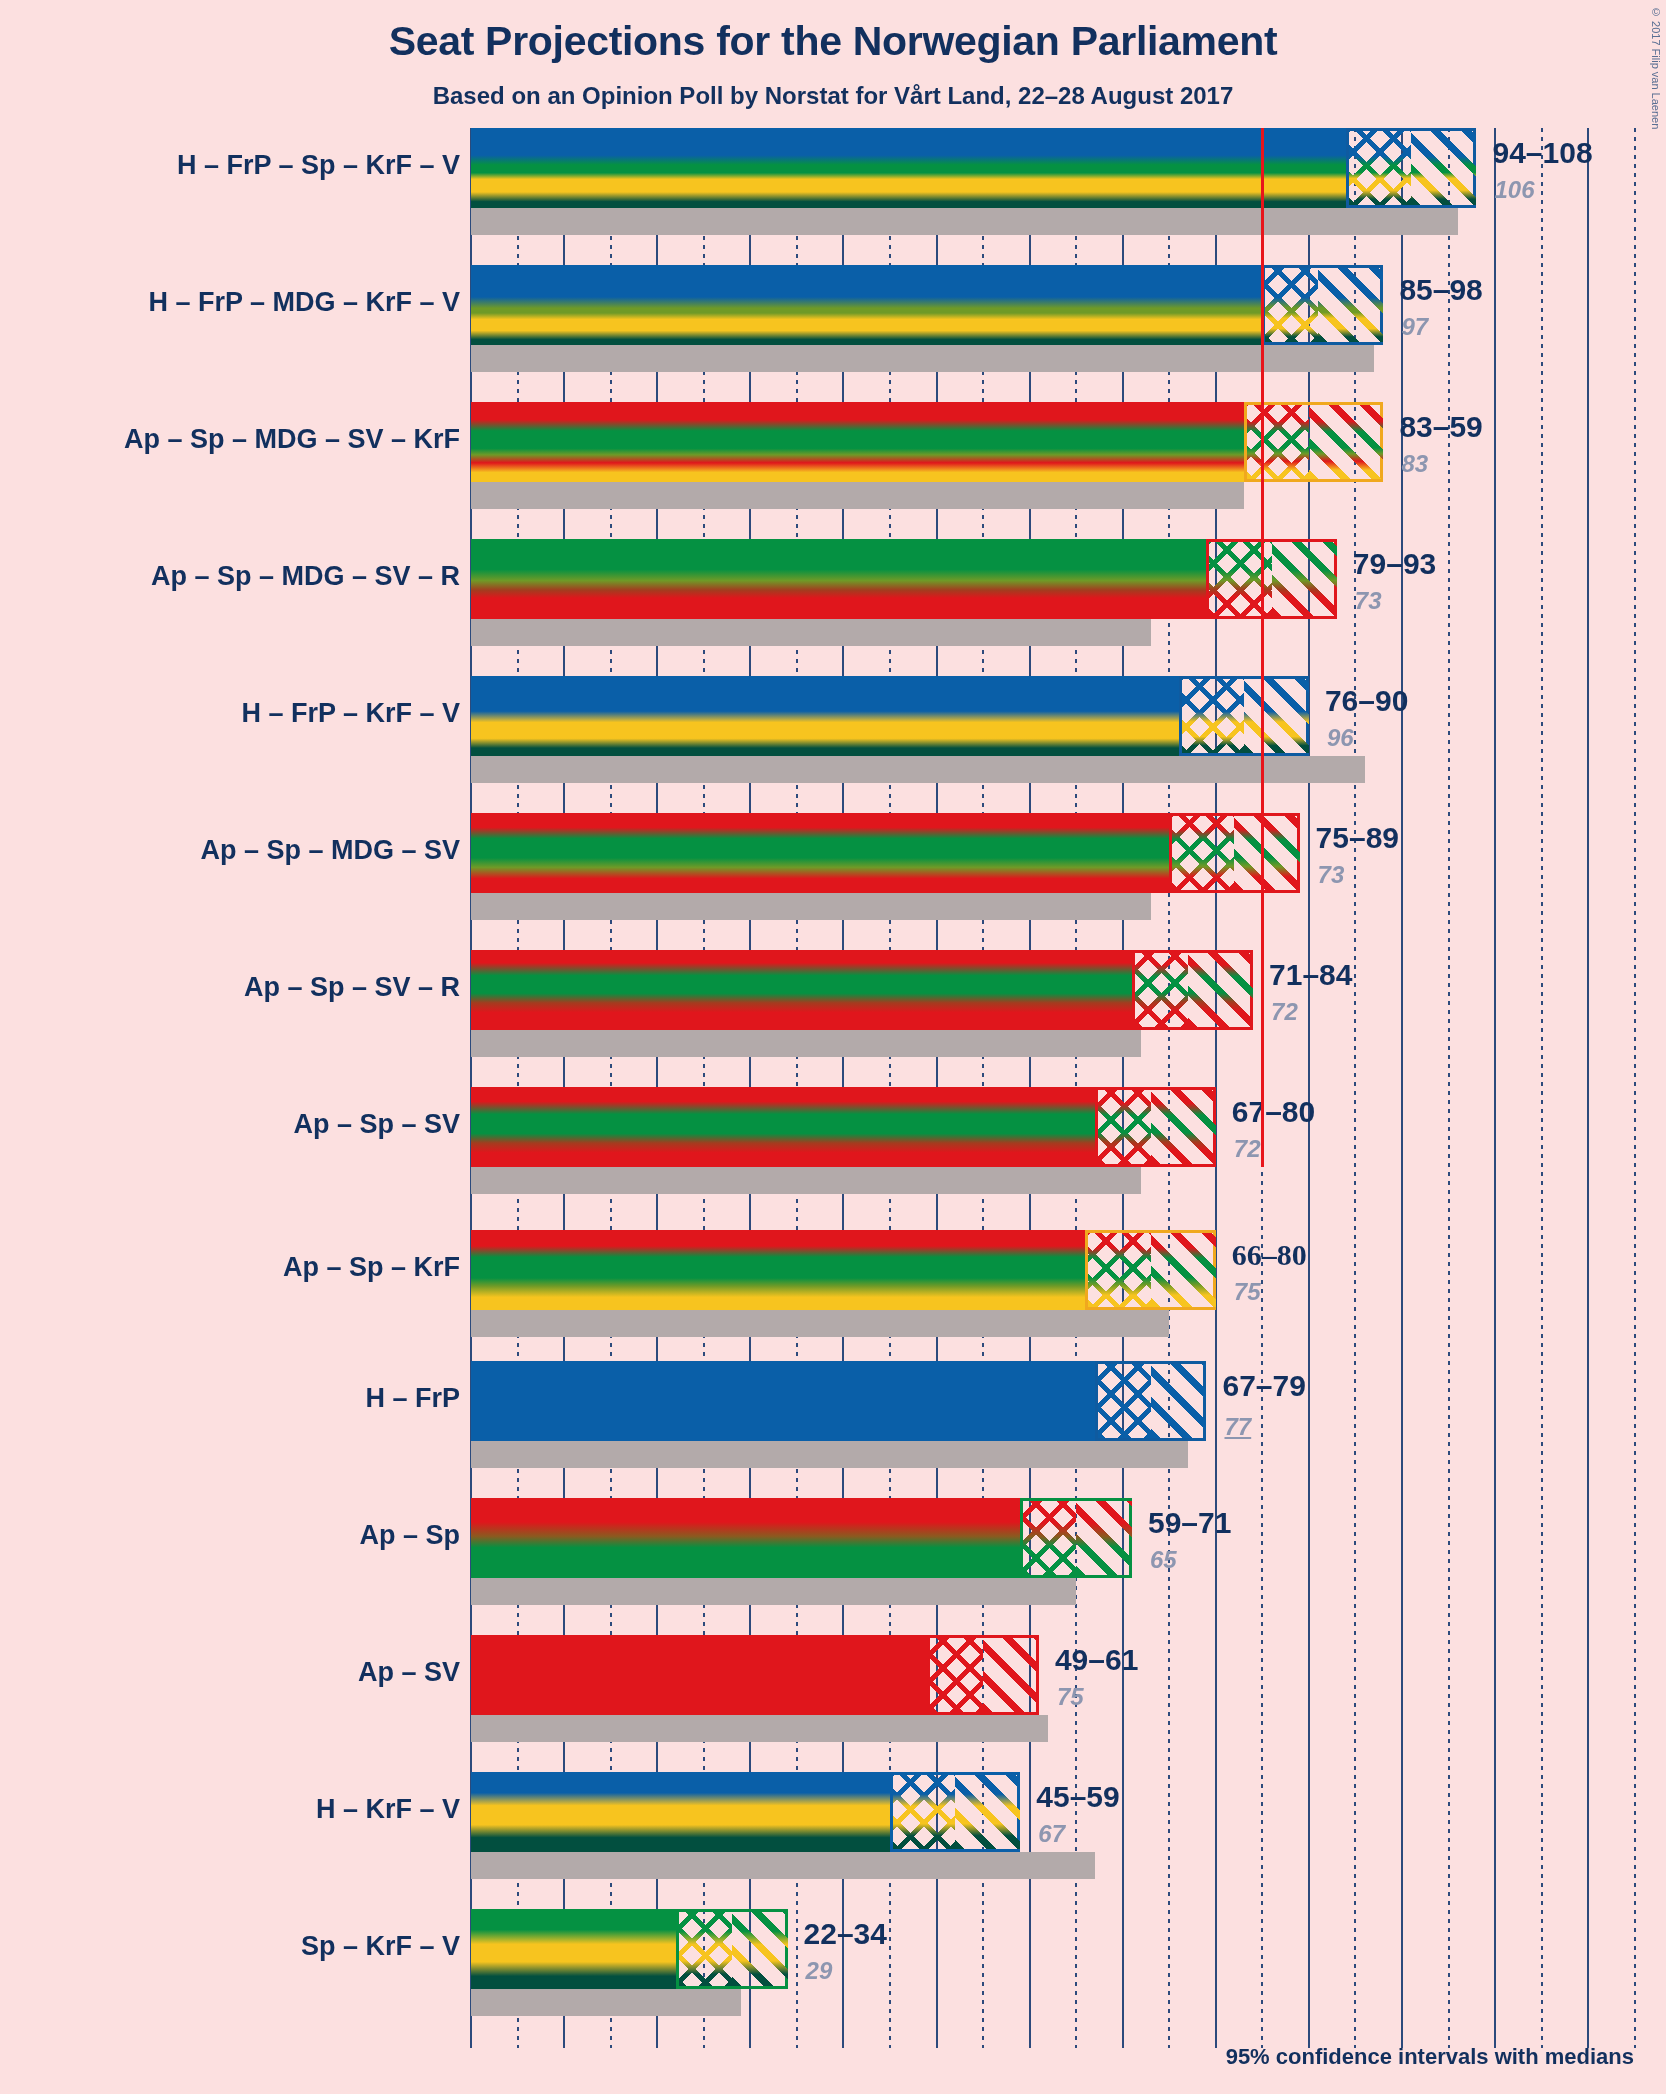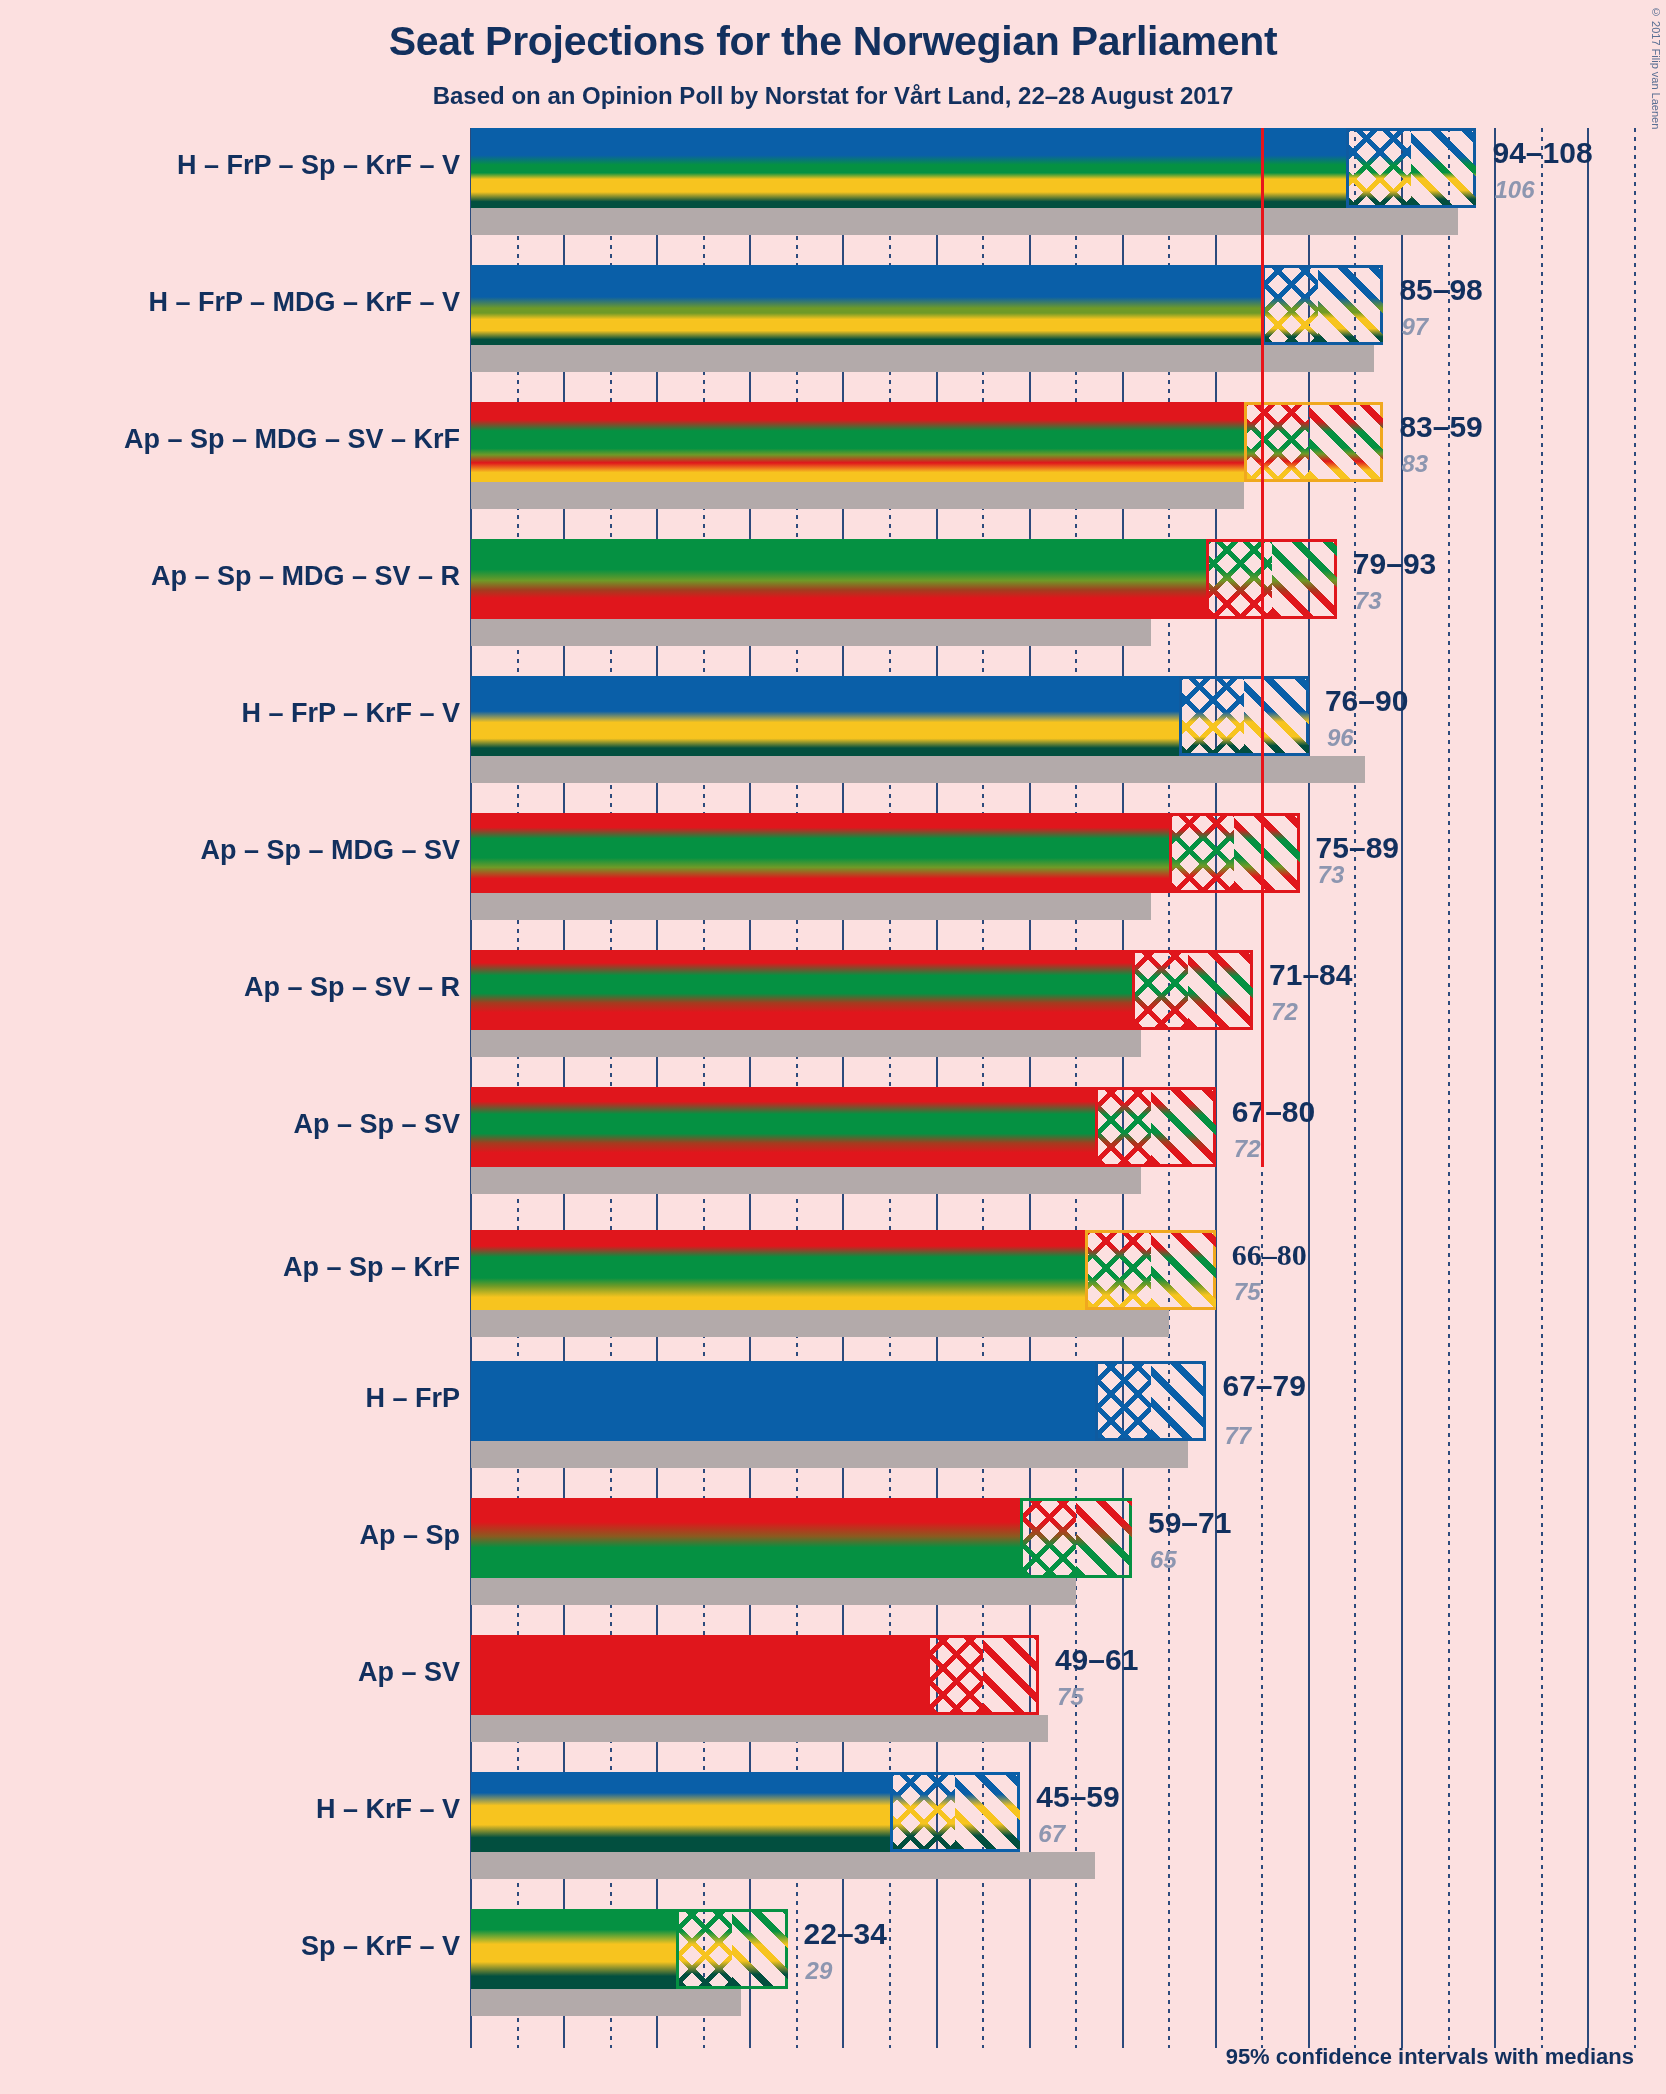--- a/index.html
+++ b/index.html
@@ -165,21 +165,21 @@
         <div class="val-median" style="left: 855.9px; top: 48px;">96</div>
       </div>
       <div class="row" style="top: 685px; height: 120px;">
         <div class="row-label" style="top: 22px;">Ap – Sp – MDG – SV</div>
         <div class="bar-prev" style="top: 80px; width: 679.63px;"></div>
         <div class="bar-main" style="width: 698.25px; background: linear-gradient(rgb(224, 22, 28) 0%, rgb(224, 22, 28) 18%, rgb(5, 145, 66) 32%, rgb(5, 145, 66) 56%, rgb(111, 154, 39) 68%, rgb(224, 22, 28) 82%, rgb(224, 22, 28) 100%);"></div>
         <div class="ci-box" style="left: 698.25px; width: 130.34px; border: 3px solid rgb(224, 22, 28);">
           <div class="ci-lower" style="left: 0px; width: 62.17px; background: linear-gradient(rgb(224, 22, 28) 0%, rgb(224, 22, 28) 18%, rgb(5, 145, 66) 32%, rgb(5, 145, 66) 56%, rgb(111, 154, 39) 68%, rgb(224, 22, 28) 82%, rgb(224, 22, 28) 100%); mask-image: repeating-linear-gradient(45deg, rgb(0, 0, 0) 0px, rgb(0, 0, 0) 5px, transparent 5px, transparent 19px), repeating-linear-gradient(-45deg, rgb(0, 0, 0) 0px, rgb(0, 0, 0) 5px, transparent 5px, transparent 19px);"></div>
           <div class="ci-upper" style="left: 62.17px; width: 65.17px; background: linear-gradient(rgb(224, 22, 28) 0%, rgb(224, 22, 28) 18%, rgb(5, 145, 66) 32%, rgb(5, 145, 66) 56%, rgb(111, 154, 39) 68%, rgb(224, 22, 28) 82%, rgb(224, 22, 28) 100%); mask-image: repeating-linear-gradient(45deg, rgb(0, 0, 0) 0px, rgb(0, 0, 0) 7px, transparent 7px, transparent 22px);"></div>
         </div>
-        <div class="val-range" style="left: 844.59px; top: 18px;">75–89</div>
+        <div class="val-range" style="left: 844.59px; top: 8px;">75–89</div>
         <div class="val-median" style="left: 846.59px; top: 48px;">73</div>
       </div>
       <div class="row" style="top: 822px; height: 137px;">
         <div class="row-label" style="top: 22px;">Ap – Sp – SV – R</div>
         <div class="bar-prev" style="top: 80px; width: 670.32px;"></div>
         <div class="bar-main" style="width: 661.01px; background: linear-gradient(rgb(224, 22, 28) 0%, rgb(224, 22, 28) 16%, rgb(5, 145, 66) 32%, rgb(5, 145, 66) 54%, rgb(163, 60, 31) 66%, rgb(224, 22, 28) 78%, rgb(224, 22, 28) 100%);"></div>
         <div class="ci-box" style="left: 661.01px; width: 121.03px; border: 3px solid rgb(224, 22, 28);">
           <div class="ci-lower" style="left: 0px; width: 52.86px; background: linear-gradient(rgb(224, 22, 28) 0%, rgb(224, 22, 28) 16%, rgb(5, 145, 66) 32%, rgb(5, 145, 66) 54%, rgb(163, 60, 31) 66%, rgb(224, 22, 28) 78%, rgb(224, 22, 28) 100%); mask-image: repeating-linear-gradient(45deg, rgb(0, 0, 0) 0px, rgb(0, 0, 0) 5px, transparent 5px, transparent 19px), repeating-linear-gradient(-45deg, rgb(0, 0, 0) 0px, rgb(0, 0, 0) 5px, transparent 5px, transparent 19px);"></div>
           <div class="ci-upper" style="left: 52.86px; width: 65.17px; background: linear-gradient(rgb(224, 22, 28) 0%, rgb(224, 22, 28) 16%, rgb(5, 145, 66) 32%, rgb(5, 145, 66) 54%, rgb(163, 60, 31) 66%, rgb(224, 22, 28) 78%, rgb(224, 22, 28) 100%); mask-image: repeating-linear-gradient(45deg, rgb(0, 0, 0) 0px, rgb(0, 0, 0) 7px, transparent 7px, transparent 22px);"></div>
         </div>
@@ -210,21 +210,21 @@
       </div>
       <div class="row" style="top: 1233px; height: 137px;">
         <div class="row-label" style="top: 22px;">H – FrP</div>
         <div class="bar-prev" style="top: 80px; width: 716.87px;"></div>
         <div class="bar-main" style="width: 623.77px; background: linear-gradient(rgb(10, 95, 168) 0%, rgb(10, 95, 168) 100%);"></div>
         <div class="ci-box" style="left: 623.77px; width: 111.72px; border: 3px solid rgb(15, 91, 160);">
           <div class="ci-lower" style="left: 0px; width: 52.86px; background: linear-gradient(rgb(10, 95, 168) 0%, rgb(10, 95, 168) 100%); mask-image: repeating-linear-gradient(45deg, rgb(0, 0, 0) 0px, rgb(0, 0, 0) 5px, transparent 5px, transparent 19px), repeating-linear-gradient(-45deg, rgb(0, 0, 0) 0px, rgb(0, 0, 0) 5px, transparent 5px, transparent 19px);"></div>
           <div class="ci-upper" style="left: 52.86px; width: 55.86px; background: linear-gradient(rgb(10, 95, 168) 0%, rgb(10, 95, 168) 100%); mask-image: repeating-linear-gradient(45deg, rgb(0, 0, 0) 0px, rgb(0, 0, 0) 7px, transparent 7px, transparent 22px);"></div>
         </div>
         <div class="val-range" style="left: 751.49px; top: 8px;">67–79</div>
-        <div class="val-median" style="left: 753.49px; top: 61px;">77</div>
+        <div class="val-median" style="left: 753.49px; top: 52px; text-decoration: underline;">77</div>
       </div>
       <div class="row" style="top: 1370px; height: 137px;">
         <div class="row-label" style="top: 22px;">Ap – Sp</div>
         <div class="bar-prev" style="top: 80px; width: 605.15px;"></div>
         <div class="bar-main" style="width: 549.29px; background: linear-gradient(rgb(224, 22, 28) 0%, rgb(224, 22, 28) 30%, rgb(138, 90, 32) 48%, rgb(5, 145, 66) 62%, rgb(5, 145, 66) 100%);"></div>
         <div class="ci-box" style="left: 549.29px; width: 111.72px; border: 3px solid rgb(5, 145, 66);">
           <div class="ci-lower" style="left: 0px; width: 52.86px; background: linear-gradient(rgb(224, 22, 28) 0%, rgb(224, 22, 28) 30%, rgb(138, 90, 32) 48%, rgb(5, 145, 66) 62%, rgb(5, 145, 66) 100%); mask-image: repeating-linear-gradient(45deg, rgb(0, 0, 0) 0px, rgb(0, 0, 0) 5px, transparent 5px, transparent 19px), repeating-linear-gradient(-45deg, rgb(0, 0, 0) 0px, rgb(0, 0, 0) 5px, transparent 5px, transparent 19px);"></div>
           <div class="ci-upper" style="left: 52.86px; width: 55.86px; background: linear-gradient(rgb(224, 22, 28) 0%, rgb(224, 22, 28) 30%, rgb(138, 90, 32) 48%, rgb(5, 145, 66) 62%, rgb(5, 145, 66) 100%); mask-image: repeating-linear-gradient(45deg, rgb(0, 0, 0) 0px, rgb(0, 0, 0) 7px, transparent 7px, transparent 22px);"></div>
         </div>
         <div class="val-range" style="left: 677.01px; top: 8px;">59–71</div>

